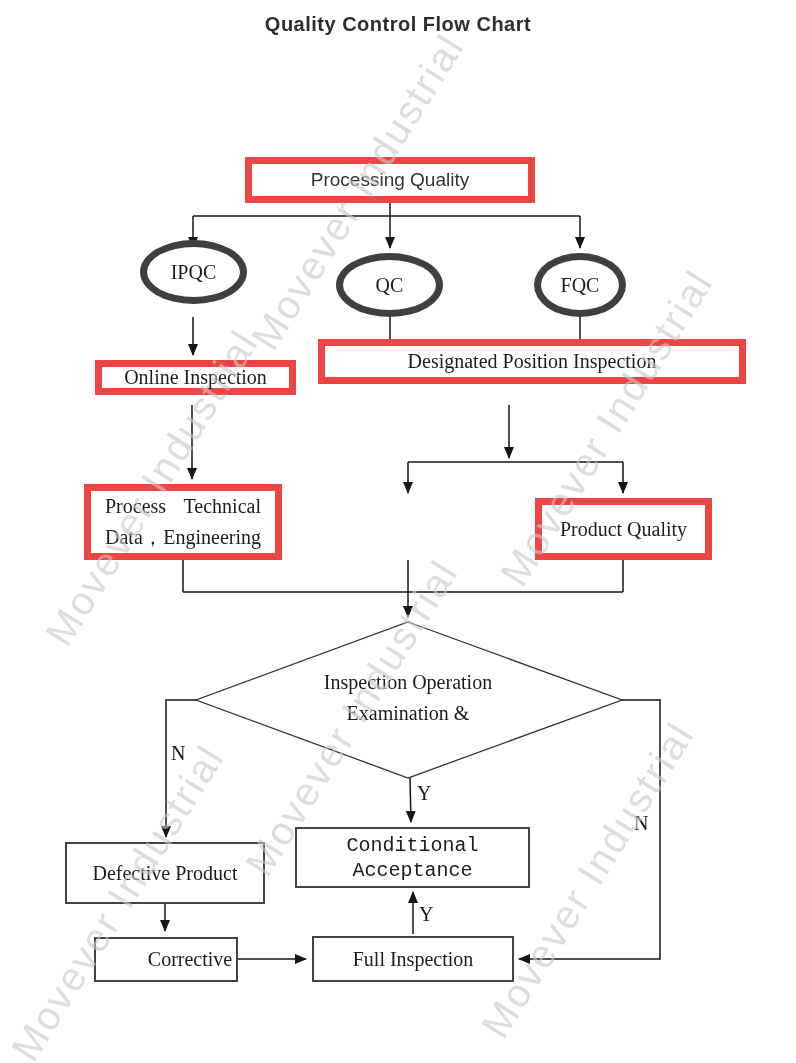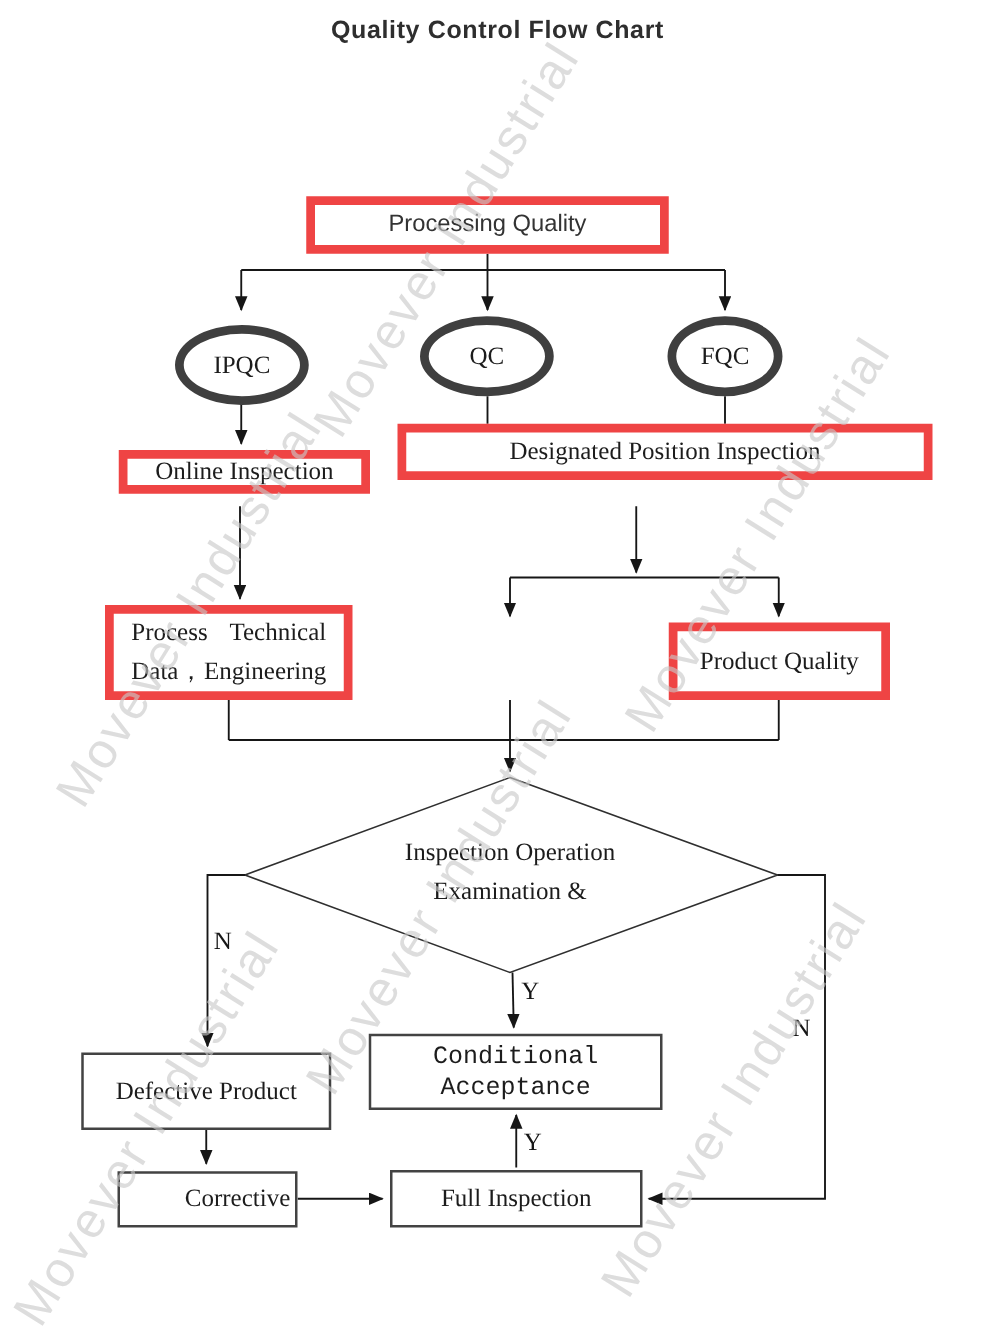--- a/index.html
+++ b/index.html
@@ -88,21 +88,21 @@
       <line x1="165" y1="904" x2="165" y2="931" marker-end="url(#ah)"></line>
 
       <line x1="238" y1="959" x2="306" y2="959" marker-end="url(#ah)"></line>
     </g>
   </svg>
 
   <div class="page-title">Quality Control Flow Chart</div>
 
   <div class="node sans" style="left:245px;top:157px;width:290px;height:46px;">Processing Quality</div>
 
-  <div class="node ellipse" style="left:140px;top:260px;width:107px;height:64px;">IPQC</div>
+  <div class="node ellipse" style="left:140px;top:240px;width:107px;height:64px;">IPQC</div>
   <div class="node ellipse" style="left:336px;top:253px;width:107px;height:64px;">QC</div>
   <div class="node ellipse" style="left:534px;top:253px;width:92px;height:64px;">FQC</div>
 
   <div class="node" style="left:95px;top:360px;width:201px;height:35px;">Online Inspection</div>
   <div class="node" style="left:318px;top:339px;width:428px;height:45px;">Designated Position Inspection</div>
 
   <div class="node pt" style="left:84px;top:484px;width:198px;height:76px;justify-content:space-between;">
     <div class="pt-row">
       <span>Process</span>
       <span>Technical</span>

